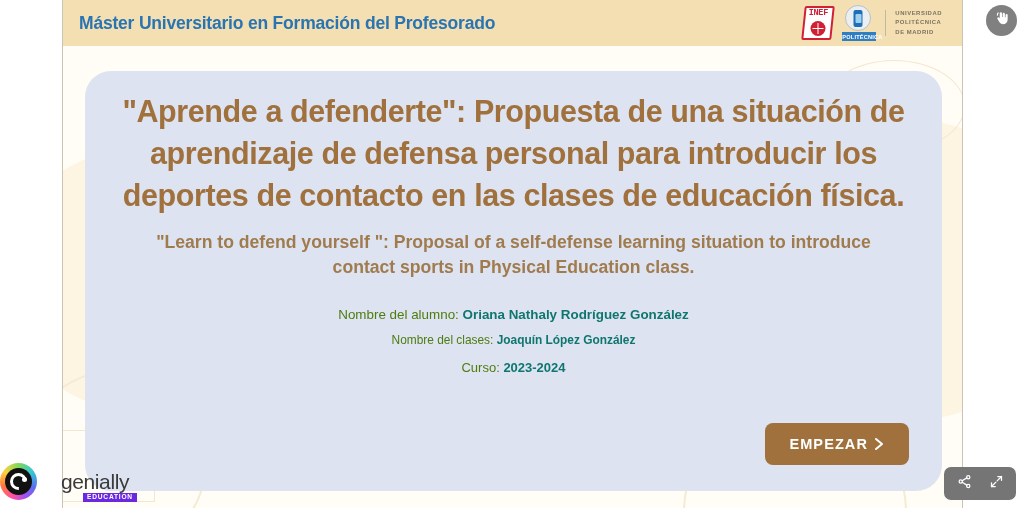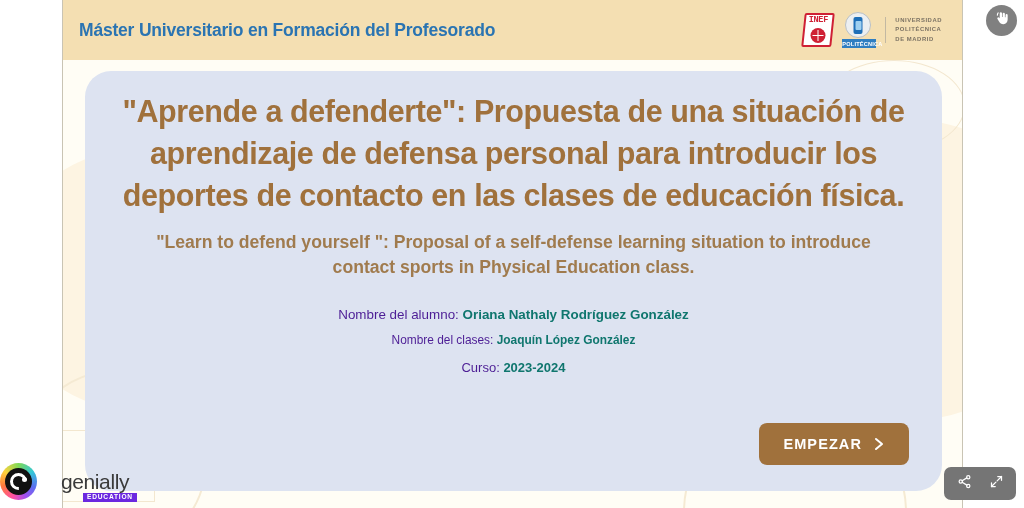--- a/index.html
+++ b/index.html
@@ -55,21 +55,21 @@
     border: 1.5px solid #f3e7cf;
     pointer-events: none;
   }
 
   
   #header-bar {
     position: absolute;
     left: 0;
     top: 0;
     width: 100%;
-    height: 60px;
+    height: 46px;
     background: #f4dfb2;
     display: flex;
     align-items: center;
     justify-content: space-between;
     box-sizing: border-box;
     padding: 0 12px 0 16px;
     z-index: 5;
   }
   #header-title {
     color: #2a74b2;
@@ -235,21 +235,21 @@
   }
   .meta-row {
     margin: 0 0 8px 0;
     line-height: 1.35;
   }
   .meta-row.student { font-size: 13.4px; }
   .meta-row.tutor   { font-size: 11.9px; margin-bottom: 11px; }
   .meta-row.course  { font-size: 13px; margin-bottom: 11px; }
   .meta-row.topic   { font-size: 12.8px; margin-bottom: 0; }
   .meta-label {
-    color: #4c1d95;
+    color: #4d7c0f;
     font-weight: normal;
   }
   .meta-value {
     color: #0f766e;
     font-weight: bold;
   }
 
   
   #start-button {
     position: absolute;
@@ -258,21 +258,21 @@
     background: #a0713c;
     color: #ffffff;
     border: none;
     border-radius: 8px;
     padding: 13px 24px;
     font-size: 14.5px;
     font-weight: bold;
     letter-spacing: 1.1px;
     display: flex;
     align-items: center;
-    gap: 11px;
+    gap: 5px;
     cursor: pointer;
     font-family: "Liberation Sans", sans-serif;
   }
   #start-button svg { display: block; }
 
   
   #genially-badge {
     position: absolute;
     left: 0;
     bottom: 8px;

